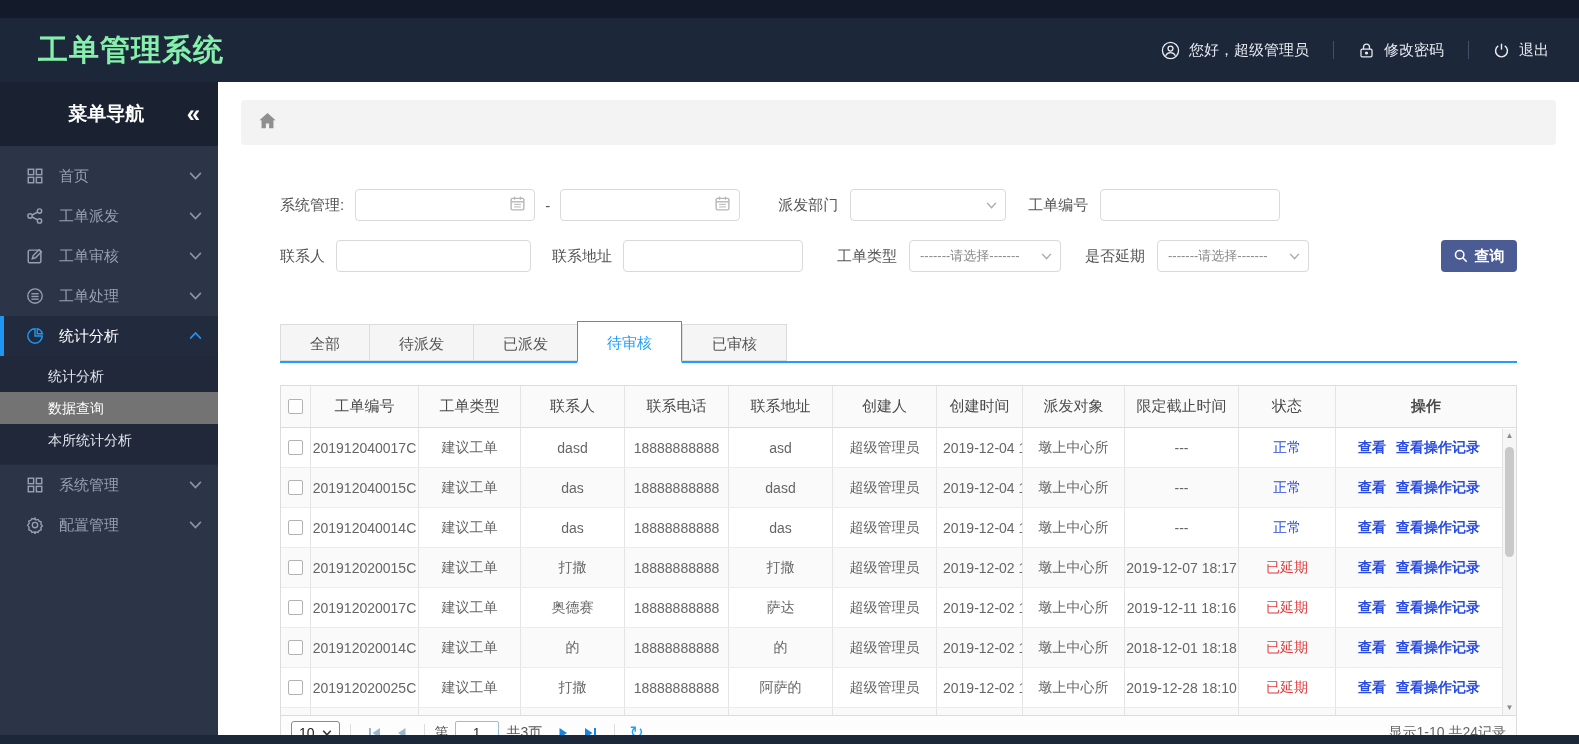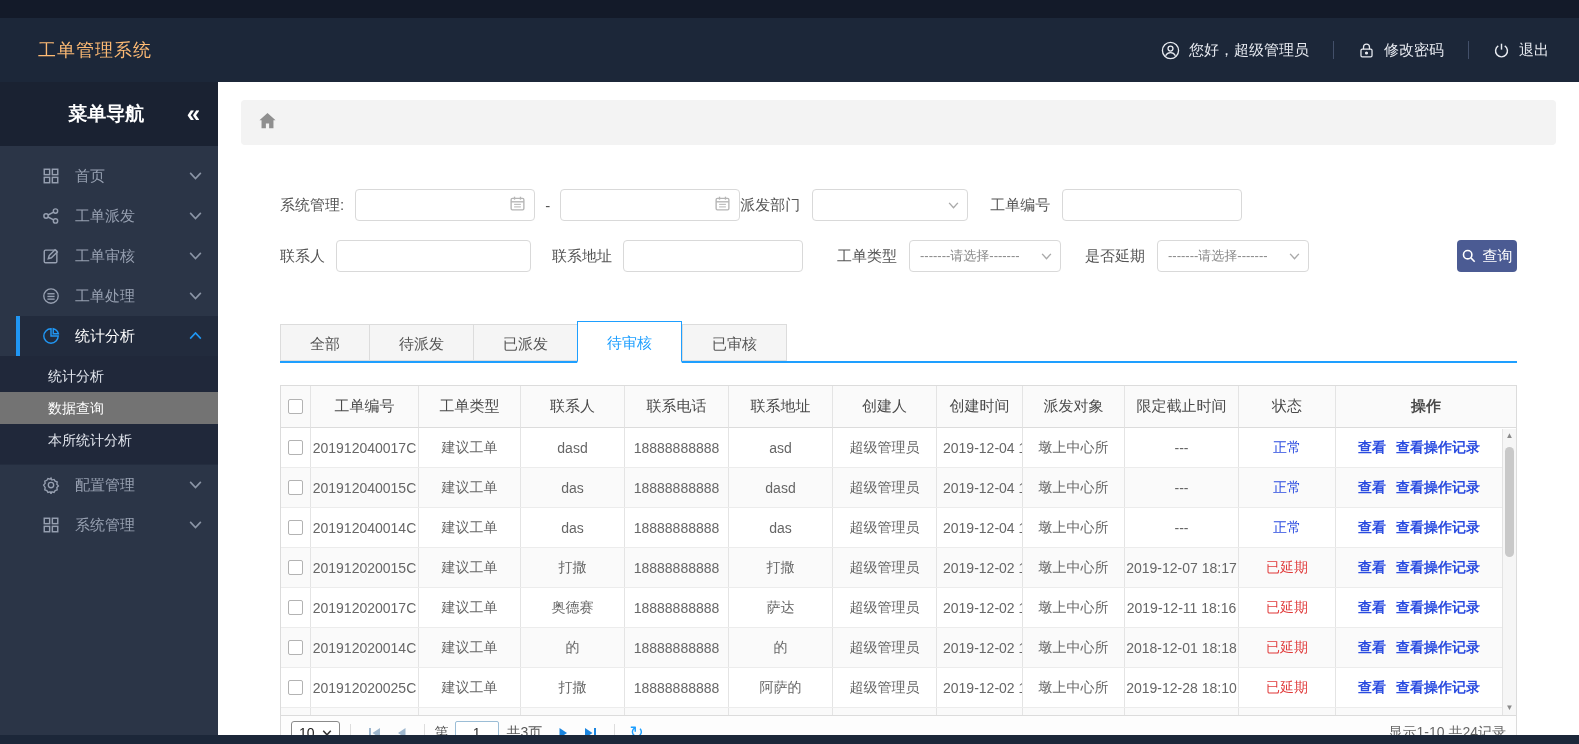--- a/index.html
+++ b/index.html
@@ -1,57 +1,57 @@
 <!DOCTYPE html>
 <html><head>
 <meta charset="utf-8">
 <style>
   * { box-sizing: border-box; margin: 0; padding: 0; }
   html,body { width:1579px; height:744px; overflow:hidden; font-family:"Liberation Sans","DejaVu Sans",sans-serif; background:#fff; }
 
   
   .top-strip { height:18px; background:#131a29; }
   .topbar { height:64px; background:#1c2739; display:flex; align-items:center; justify-content:space-between; padding:0 30px 0 38px; }
-  .app-title { color:#fdba74; font-size:18px; font-weight:normal; letter-spacing:1px; }
+  .app-title { color:#86efac; font-size:30px; font-weight:bold; letter-spacing:1px; }
   .topbar-right { display:flex; align-items:center; color:#e7eaf0; font-size:15px; gap:14px; }
   .topbar-item { display:flex; align-items:center; gap:9px; cursor:pointer; }
   .top-divider { width:1px; height:18px; background:#43506a; margin:0 10px; }
   .tb-icon svg { display:block; }
 
   
   .main-row { display:flex; height:653px; }
 
   
   .sidebar { width:218px; background:#2b3547; flex:none; }
   .sidebar-header { height:64px; background:#1a2232; color:#fff; display:flex; align-items:center; position:relative; }
   .sidebar-title { flex:1; text-align:center; font-size:19px; font-weight:bold; padding-left:26px; }
   .collapse-btn { color:#fff; font-size:24px; font-weight:bold; margin-right:18px; cursor:pointer; line-height:1; }
   .menu { padding-top:10px; }
-  .menu-item { height:40px; display:flex; align-items:center; padding:0 16px 0 22px; color:#97a0b1; font-size:15px; cursor:pointer; border-left:4px solid transparent;margin-left:16px; }
+  .menu-item { height:40px; display:flex; align-items:center; padding:0 16px 0 22px; color:#97a0b1; font-size:15px; cursor:pointer; border-left:4px solid transparent; }
   .menu-item .mi-icon { width:20px; margin-right:13px; display:flex; }
   .menu-item .mi-icon svg { stroke:#97a0b1; }
   .menu-item .chev { margin-left:auto; display:flex; }
   .menu-item.active { color:#fff; border-left:4px solid #2096f3; background:#222b3d; }
   .menu-item.active .mi-icon svg { stroke:#2096f3; }
   .submenu { background:#20283a; border-bottom:1px solid #242d3f; padding:4px 0 8px; }
   .submenu-item { height:32px; line-height:32px; padding-left:48px; color:#e2e6ee; font-size:14px; cursor:pointer; }
   .submenu-item.selected { background:#737373; color:#fff; }
 
   
   .content { flex:1; background:#fff; padding:18px 23px 0; position:relative; }
   .breadcrumb { height:45px; background:#f3f3f3; border-radius:4px; display:flex; align-items:center; padding:0 17px; margin-bottom:44px; }
   .inner { margin:0 39px; }
 
   
   .filter-row { display:flex; align-items:center; margin-bottom:19px; }
   .f-label { font-size:15px; color:#555; white-space:nowrap; }
   .txt-input { height:32px; border:1px solid #d9d9d9; border-radius:4px; background:#fff; position:relative; }
   .date-input { width:180px; display:flex; align-items:center; justify-content:flex-end; padding-right:8px; }
   .sel { height:32px; border:1px solid #d9d9d9; border-radius:4px; background:#fff; display:flex; align-items:center; justify-content:space-between; padding:0 8px 0 10px; color:#888; font-size:13px; cursor:pointer; }
-  .search-btn { margin-left:auto; width:60px; height:32px; background:#4b5b93; border:none; border-radius:4px; color:#fff; font-size:15px; display:flex; align-items:center; justify-content:center; gap:7px; cursor:pointer; }
+  .search-btn { margin-left:auto; width:76px; height:32px; background:#4b5b93; border:none; border-radius:4px; color:#fff; font-size:15px; display:flex; align-items:center; justify-content:center; gap:7px; cursor:pointer;font-weight:bold; }
 
   
   .tabs { display:flex; align-items:flex-end; border-bottom:2px solid #1e9fff; }
   .tab { height:37px; line-height:37px; padding:0 29px; background:#f5f5f5; border:1px solid #dcdcdc; border-right:none; font-size:15px; color:#555; cursor:pointer; }
   .tab:last-child { border-right:1px solid #dcdcdc; }
   .tab.active { height:42px; line-height:42px; background:#fff; color:#1e9fff; border:1px solid #1e9fff; margin-bottom:-2px; border-bottom:2px solid #fff;margin-top:25px; }
 
   
   .table-wrap { margin-top:22px; border:1px solid #dcdcdc; position:relative; }
   .trow { display:flex; align-items:stretch; }
@@ -223,42 +223,42 @@
             </svg>
           </span>
         </div>
         <div class="submenu">
           <div class="submenu-item">统计分析</div>
           <div class="submenu-item selected">数据查询</div>
           <div class="submenu-item">本所统计分析</div>
         </div>
         <div class="menu-item">
           <span class="mi-icon">
-            <svg width="18" height="18" viewBox="0 0 20 20" fill="none" stroke-width="1.5">
-              <circle cx="10" cy="10" r="3"></circle>
-              <path d="M10 2.2l1 2.3 2.4-.7 1.2 2 2.3.9-.4 2.5 1.7 1.8-1.7 1.8.4 2.5-2.3.9-1.2 2-2.4-.7-1 2.3-1-2.3-2.4.7-1.2-2-2.3-.9.4-2.5L1.8 10l1.7-1.8-.4-2.5 2.3-.9 1.2-2 2.4.7z"></path>
-            </svg>
-          </span>
-          <span>配置管理</span>
-          <span class="chev">
-            <svg width="13" height="8" viewBox="0 0 14 9" fill="none" stroke="#8b95a6" stroke-width="1.8">
-              <polyline points="1,1 7,7.5 13,1"></polyline>
-            </svg>
-          </span>
-        </div>
-        <div class="menu-item">
-          <span class="mi-icon">
             <svg width="18" height="18" viewBox="0 0 20 20" fill="none" stroke-width="1.6">
               <rect x="2.5" y="2.5" width="6" height="6"></rect>
               <rect x="11.5" y="2.5" width="6" height="6"></rect>
               <rect x="2.5" y="11.5" width="6" height="6"></rect>
               <rect x="11.5" y="11.5" width="6" height="6"></rect>
             </svg>
           </span>
           <span>系统管理</span>
+          <span class="chev">
+            <svg width="13" height="8" viewBox="0 0 14 9" fill="none" stroke="#8b95a6" stroke-width="1.8">
+              <polyline points="1,1 7,7.5 13,1"></polyline>
+            </svg>
+          </span>
+        </div>
+        <div class="menu-item">
+          <span class="mi-icon">
+            <svg width="18" height="18" viewBox="0 0 20 20" fill="none" stroke-width="1.5">
+              <circle cx="10" cy="10" r="3"></circle>
+              <path d="M10 2.2l1 2.3 2.4-.7 1.2 2 2.3.9-.4 2.5 1.7 1.8-1.7 1.8.4 2.5-2.3.9-1.2 2-2.4-.7-1 2.3-1-2.3-2.4.7-1.2-2-2.3-.9.4-2.5L1.8 10l1.7-1.8-.4-2.5 2.3-.9 1.2-2 2.4.7z"></path>
+            </svg>
+          </span>
+          <span>配置管理</span>
           <span class="chev">
             <svg width="13" height="8" viewBox="0 0 14 9" fill="none" stroke="#8b95a6" stroke-width="1.8">
               <polyline points="1,1 7,7.5 13,1"></polyline>
             </svg>
           </span>
         </div>
       </div>
   </div>
 
   <div class="content">
@@ -292,21 +292,21 @@
             <svg width="17" height="17" viewBox="0 0 20 20" fill="none" stroke="#b5b5b5" stroke-width="1.6">
                 <rect x="2.5" y="4" width="15" height="13.5" rx="1.5"></rect>
                 <line x1="2.5" y1="8" x2="17.5" y2="8"></line>
                 <line x1="6.5" y1="2" x2="6.5" y2="5.5"></line>
                 <line x1="13.5" y1="2" x2="13.5" y2="5.5"></line>
                 <line x1="6" y1="11" x2="14" y2="11" stroke-width="1.2"></line>
                 <line x1="6" y1="14" x2="14" y2="14" stroke-width="1.2"></line>
               </svg>
           </span>
         </div>
-        <span class="f-label" style="">派发部门</span>
+        <span class="f-label" style="margin-left:38px;">派发部门</span>
         <div class="sel" style="width:156px; margin-left:12px;">
           <span></span>
           <svg width="11" height="7" viewBox="0 0 12 8" fill="none" stroke="#a9a9a9" stroke-width="1.6">
               <polyline points="1,1 6,6.5 11,1"></polyline>
             </svg>
         </div>
         <span class="f-label" style="margin-left:22px;">工单编号</span>
         <input class="pg-input txt-input" style="width: 180px; height: 32px; margin-left: 12px; text-align: left; border: 1px solid rgb(217, 217, 217); border-radius: 4px;" value="">
       </div>
 

